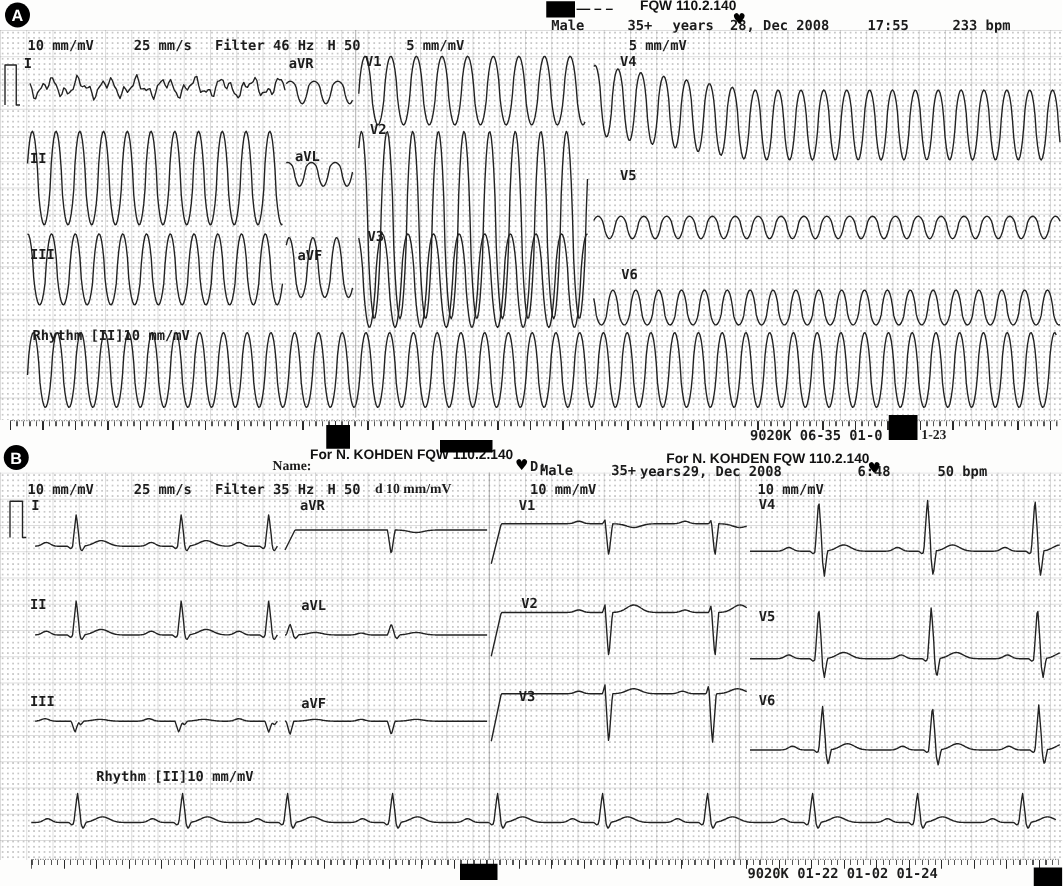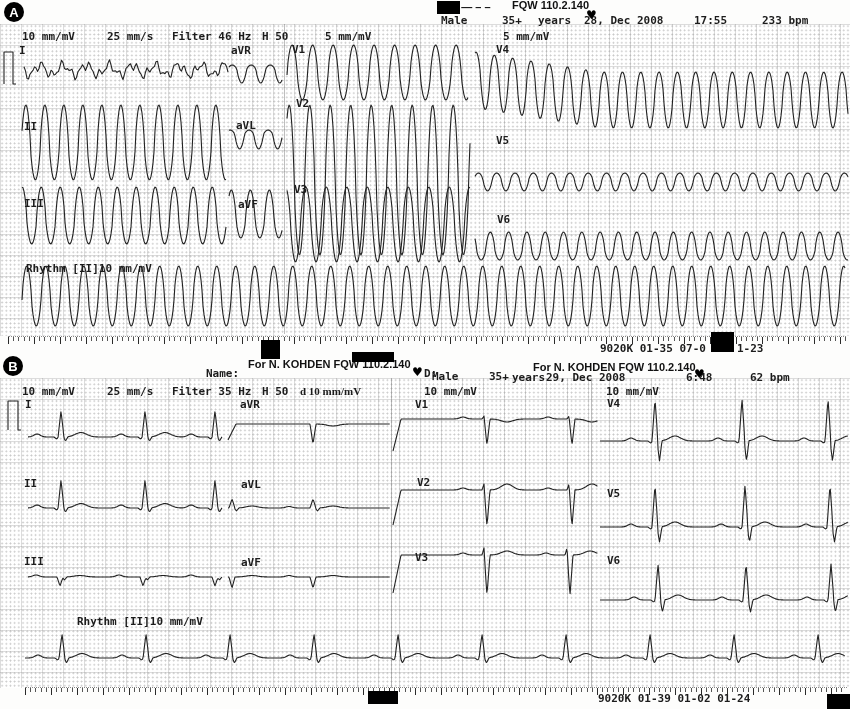--- a/index.html
+++ b/index.html
@@ -93,59 +93,59 @@
       <span class="lbl" style="left: 497px; top: 214px;">V6</span>
       <span class="lbl" style="left: 26px; top: 263px;">Rhythm [II]10 mm/mV</span>
       <span class="lbl" style="left: 441px; top: 15px;">Male</span>
       <span class="lbl" style="left: 502px; top: 15px;">35+</span>
       <span class="lbl" style="left: 538px; top: 15px;">years</span>
       <span class="lbl" style="left: 584px; top: 15px;">28, Dec 2008</span>
       <span class="lbl" style="left: 694px; top: 15px;">17:55</span>
       <span class="lbl" style="left: 762px; top: 15px;">233 bpm</span>
       <span class="lbl dev" style="left: 452px; top: 2px;">– — – –</span>
       <span class="lbl dev" style="left: 512px; top: 0px;">FQW 110.2.140</span>
-      <span class="lbl" style="left: 600px; top: 343px;">9020K 01-35 07-0</span>
-      <span class="lbl" style="left: 737px; top: 343px;">1-23</span>
+      <span class="lbl" style="left: 600px; top: 343px;">9020K 06-35 01-0</span>
+      <span class="lbl" style="left: 737px; top: 343px; font-family: Liberation Serif, serif;">1-23</span>
       <span class="lbl heart" style="left: 586px; top: 9px;">♥</span>
       <div class="redaction" style="left: 437px; top: 1px; width: 23px; height: 13px;"></div>
       <div class="redaction" style="left: 711px; top: 332px; width: 23px; height: 20px;"></div>
       <div class="redaction" style="left: 261px; top: 340px; width: 19px; height: 19px;"></div>
       <div class="ruler" style="left: 8px; top: 336px; width: 838px;"></div>
       <div class="separator" style="left: 284px; top: 24px; height: 310px;"></div>
-      <span class="lbl" style="left: 206px; top: 368px;">Name:</span>
+      <span class="lbl" style="left: 218px; top: 368px; font-family: Liberation Serif, serif;">Name:</span>
       <span class="lbl dev" style="left: 248px; top: 359px;">For N. KOHDEN FQW 110.2.140</span>
       <span class="lbl" style="left: 424px; top: 368px;">D:</span>
       <span class="lbl dev" style="left: 533px; top: 362px;">For N. KOHDEN FQW 110.2.140</span>
       <span class="lbl" style="left: 432px; top: 371px;">Male</span>
       <span class="lbl" style="left: 489px; top: 371px;">35+</span>
       <span class="lbl" style="left: 512px; top: 372px;">years</span>
       <span class="lbl" style="left: 546px; top: 372px;">29, Dec 2008</span>
       <span class="lbl" style="left: 686px; top: 372px;">6:48</span>
-      <span class="lbl" style="left: 750px; top: 372px;">62 bpm</span>
+      <span class="lbl" style="left: 750px; top: 372px;">50 bpm</span>
       <span class="lbl" style="left: 22px; top: 386px;">10 mm/mV</span>
       <span class="lbl" style="left: 107px; top: 386px;">25 mm/s</span>
       <span class="lbl" style="left: 172px; top: 386px; text-align: center;">Filter 35 Hz</span>
       <span class="lbl" style="left: 262px; top: 386px;">H 50</span>
       <span class="lbl" style="left: 300px; top: 386px; font-family: Liberation Serif, serif;">d 10 mm/mV</span>
       <span class="lbl" style="left: 424px; top: 386px;">10 mm/mV</span>
       <span class="lbl" style="left: 606px; top: 386px;">10 mm/mV</span>
       <span class="lbl" style="left: 25px; top: 399px;">I</span>
       <span class="lbl" style="left: 240px; top: 399px;">aVR</span>
       <span class="lbl" style="left: 415px; top: 399px;">V1</span>
       <span class="lbl" style="left: 607px; top: 398px;">V4</span>
       <span class="lbl" style="left: 24px; top: 478px;">II</span>
       <span class="lbl" style="left: 241px; top: 479px;">aVL</span>
       <span class="lbl" style="left: 417px; top: 477px;">V2</span>
       <span class="lbl" style="left: 607px; top: 488px;">V5</span>
       <span class="lbl" style="left: 24px; top: 556px;">III</span>
       <span class="lbl" style="left: 241px; top: 557px;">aVF</span>
       <span class="lbl" style="left: 415px; top: 552px;">V3</span>
       <span class="lbl" style="left: 607px; top: 555px;">V6</span>
       <span class="lbl" style="left: 77px; top: 616px;">Rhythm [II]10 mm/mV</span>
-      <span class="lbl" style="left: 598px; top: 693px;">9020K 01-39 01-02 01-24</span>
+      <span class="lbl" style="left: 598px; top: 693px;">9020K 01-22 01-02 01-24</span>
       <span class="lbl heart" style="left: 412px; top: 366px;">♥</span>
       <span class="lbl heart" style="left: 694px; top: 368px;">♥</span>
       <div class="redaction" style="left: 352px; top: 352px; width: 42px; height: 10px;"></div>
       <div class="redaction" style="left: 368px; top: 691px; width: 30px; height: 13px;"></div>
       <div class="redaction" style="left: 827px; top: 694px; width: 23px; height: 15px;"></div>
       <div class="ruler" style="left: 25px; top: 687px; width: 822px;"></div>
       <div class="separator" style="left: 391px; top: 378px; height: 310px;"></div>
       <div class="separator" style="left: 591px; top: 378px; height: 310px;"></div>
     </div>
 </div>

